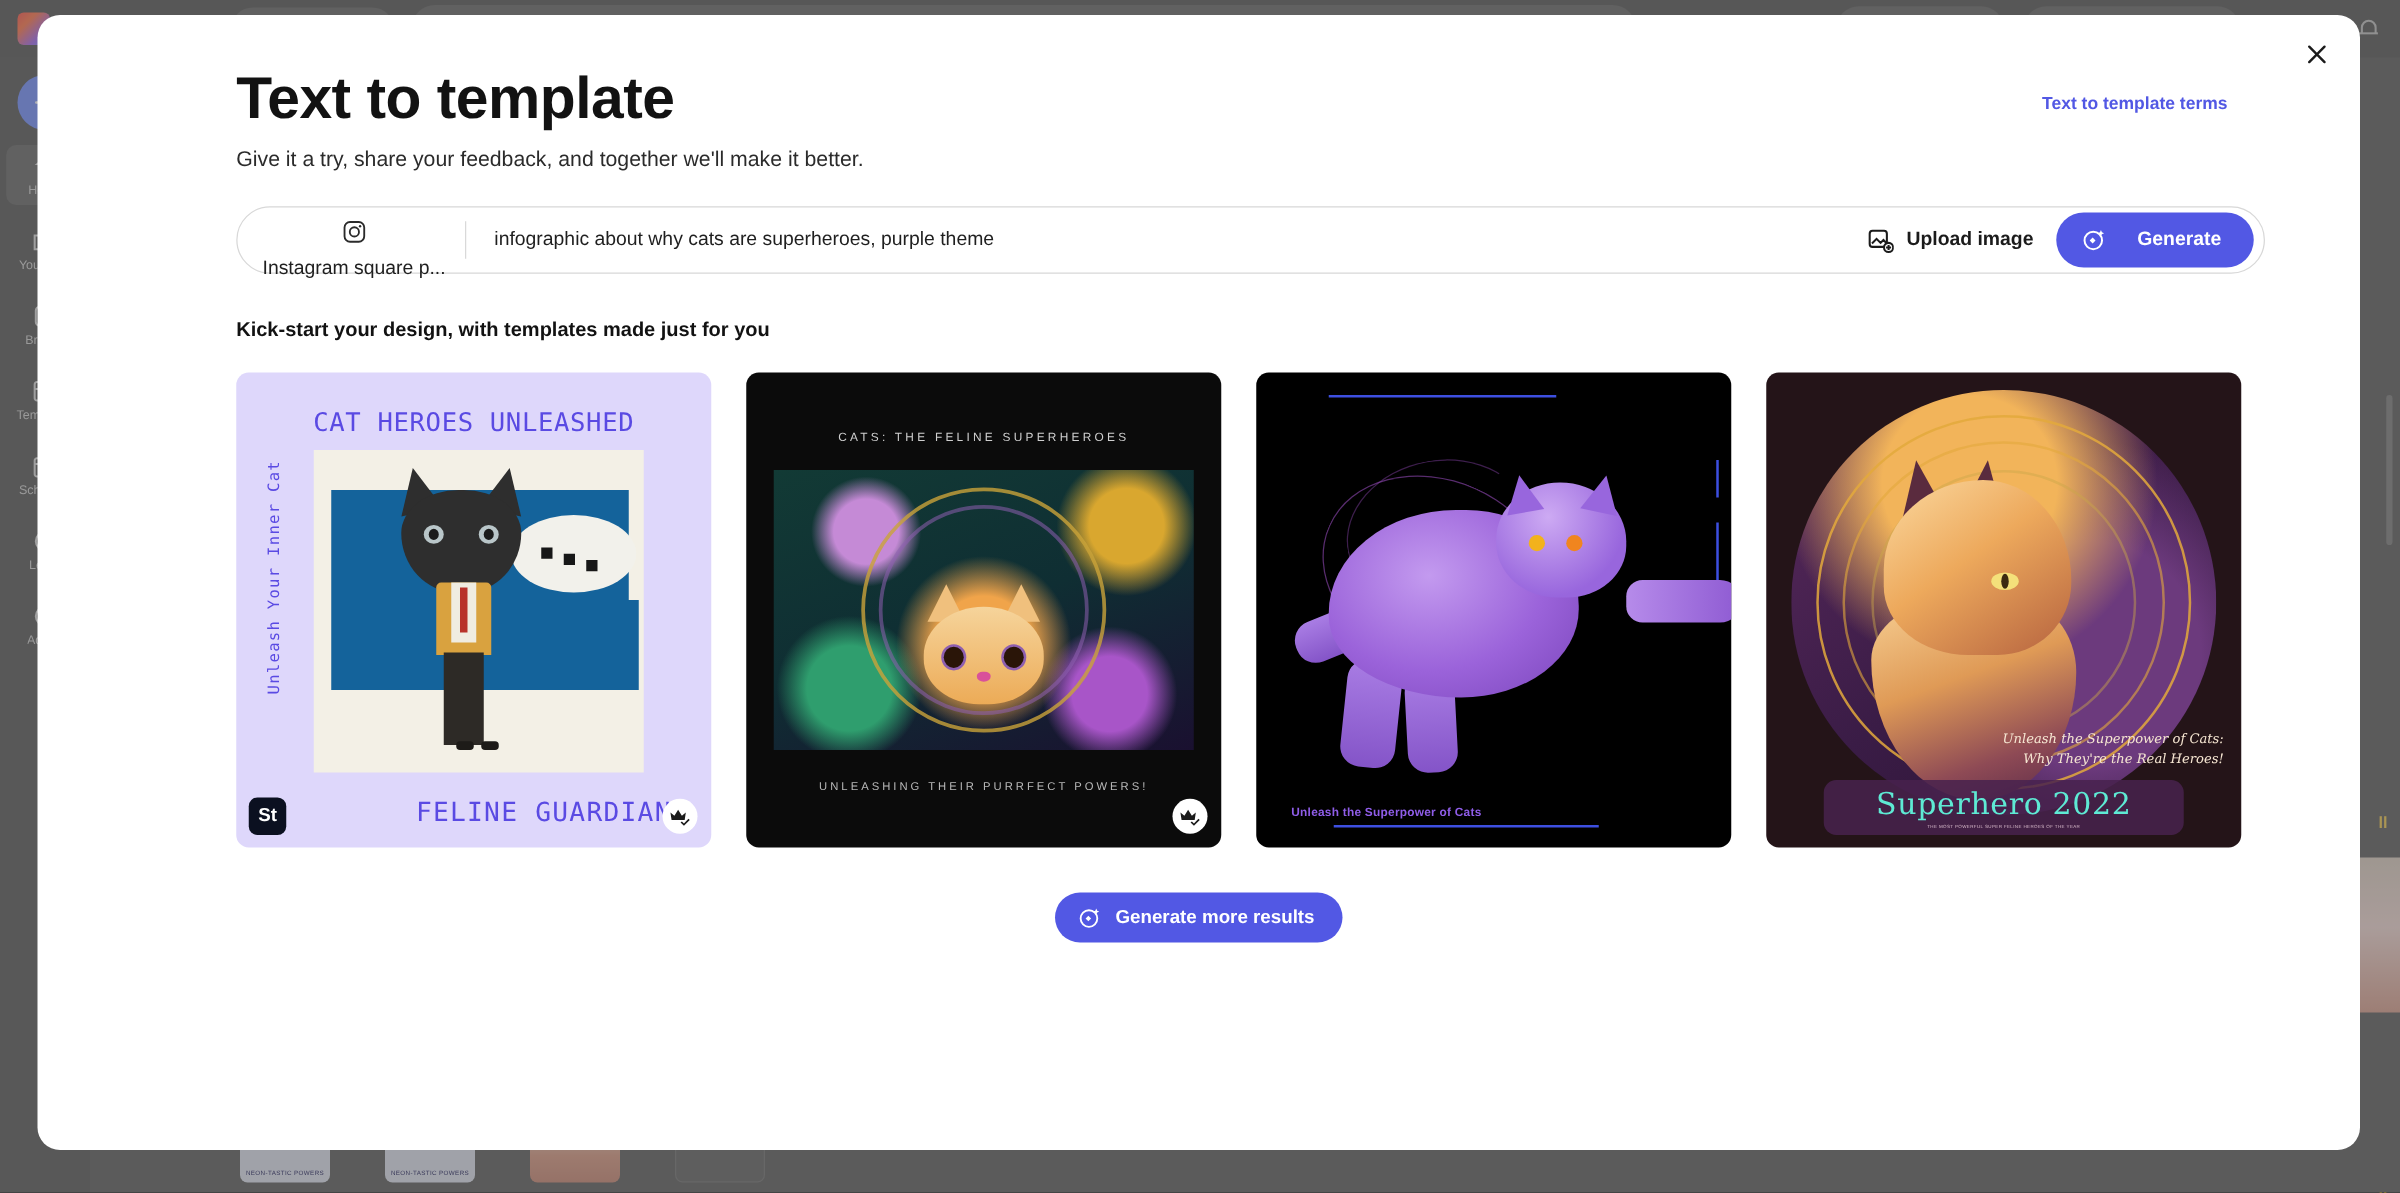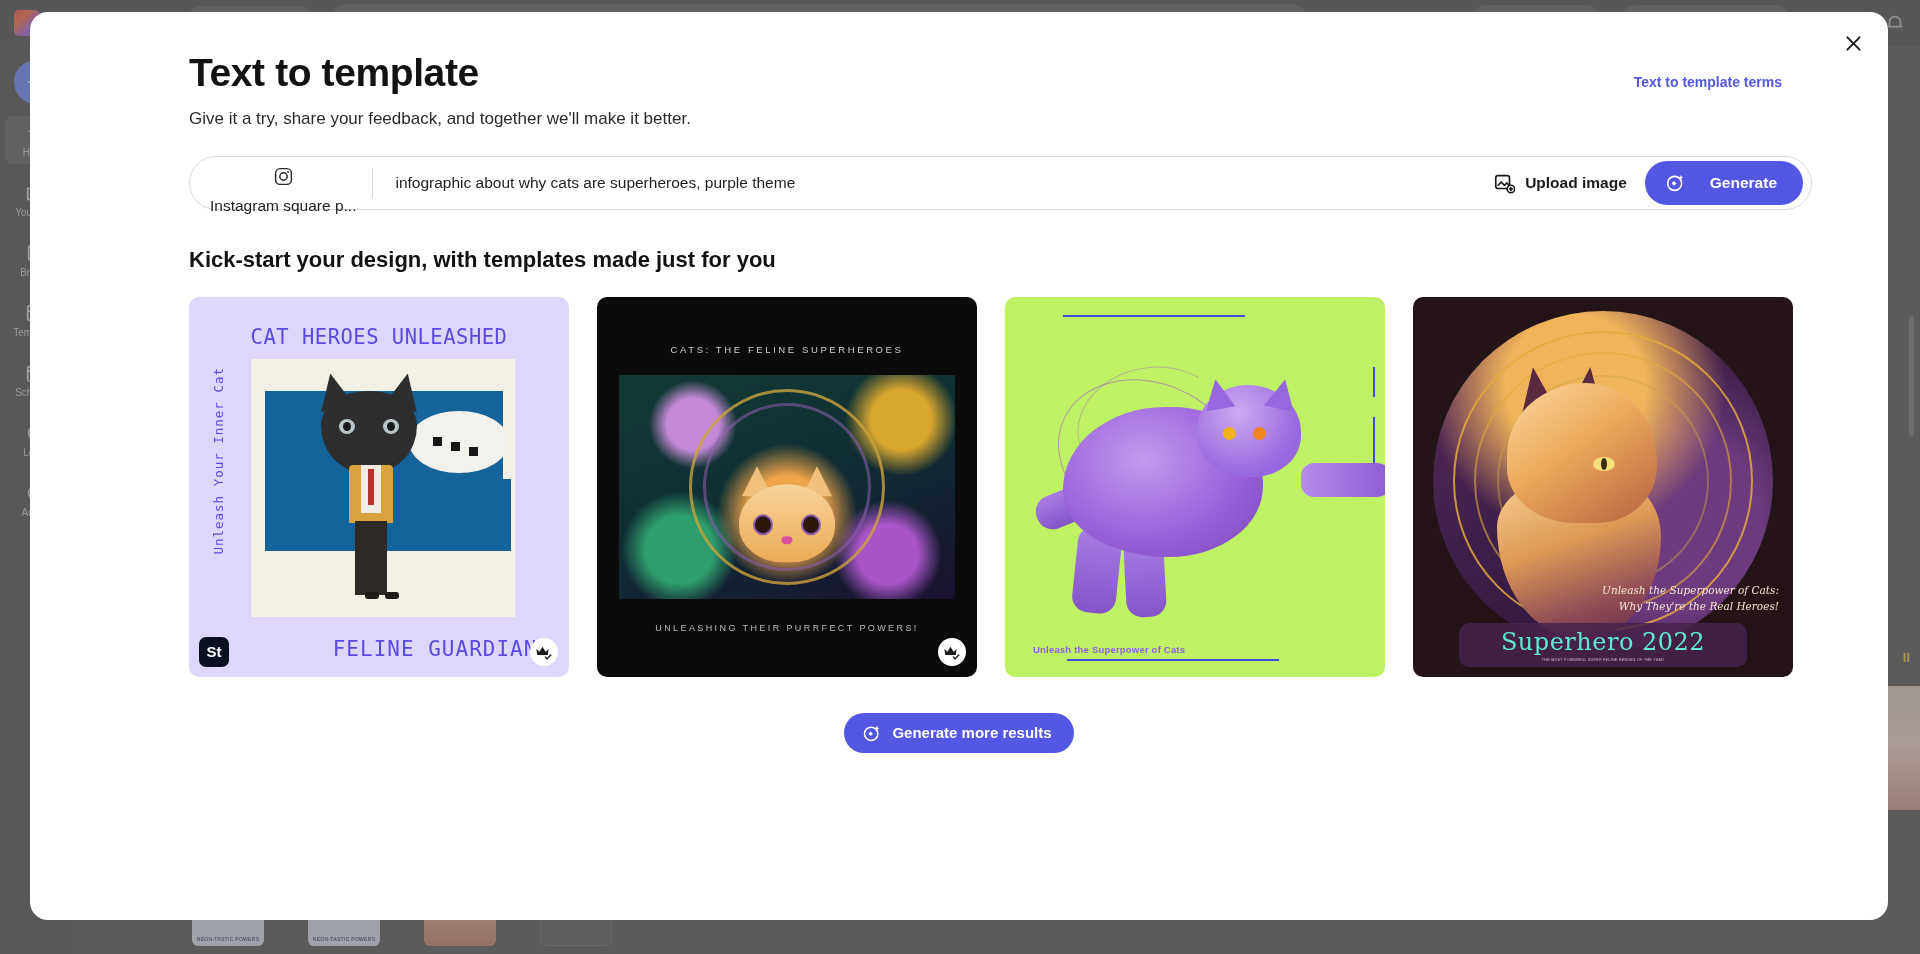--- a/index.html
+++ b/index.html
@@ -87,21 +87,21 @@
     display: flex; align-items: center; justify-content: center; z-index: 30;
   }
   .modal-close svg { width: 21px; height: 21px; color: #1b1b1b; }
 
   .modal-inner { padding: 40px 66px 0 159px; position: relative; height: 100%; }
 
   .terms-link {
     position: absolute; right: 106px; top: 62px; font-size: 14px;
     color: #5258e4; font-weight: 700; text-decoration: none; cursor: pointer;
   }
-  h1.title { font-size: 39px; font-weight: 700; color: #121212; letter-spacing: -0.4px;
+  h1.title { font-size: 47px; font-weight: 700; color: #121212; letter-spacing: -0.4px;
      line-height: 1.1; }
   .subtitle { margin-top: 14px; font-size: 17px; color: #2b2b2b; font-weight: 400; }
 
   
   .prompt-bar {
     margin-top: 27px; height: 54px; width: 1623px;
     border: 1px solid #d8d8d8; border-radius: 27px;
     display: flex; align-items: center; padding: 0 8px 0 20px; background: #fff;
   }
   .fmt-select { display: flex; align-items: center; gap: 10px; cursor: pointer;
@@ -116,21 +116,21 @@
   .upload-btn { display: flex; align-items: center; gap: 10px; cursor: pointer;
      font-size: 15.5px; font-weight: 700; color: #1b1b1b; padding: 0 18px; height: 40px;}
   .upload-btn svg { width: 22px; height: 22px; }
   .gen-btn { display: flex; align-items: center; gap: 24px; cursor: pointer;
      background: #5258e4; color: #fff; border: none; border-radius: 22px;
      height: 44px; padding: 0 26px 0 20px; font-size: 15.5px; font-weight: 700;
      font-family: "Liberation Sans", sans-serif;}
   .gen-btn svg { width: 21px; height: 21px; }
 
   
-  h2.kick { margin-top: 37px; font-size: 22px; font-weight: 700; color: #121212; }
+  h2.kick { margin-top: 37px; font-size: 16px; font-weight: 700; color: #121212; }
   .cards { margin-top: 24px; display: flex; gap: 28px; }
   .card { width: 380px; height: 380px; border-radius: 10px; overflow: hidden;
      position: relative; cursor: pointer; flex: 0 0 auto; }
 
   .badge-st { position: absolute; left: 10px; bottom: 10px; width: 30px; height: 30px;
      border-radius: 7px; background: #0b1020; color: #fff; font-size: 15px; font-weight: 700;
      display: flex; align-items: center; justify-content: center; z-index: 5; }
   .badge-prem { position: absolute; right: 11px; bottom: 11px; width: 28px; height: 28px;
      border-radius: 50%; background: #fff; display: flex; align-items: center;
      justify-content: center; z-index: 5; }
@@ -199,21 +199,21 @@
   .c2 .kitty .e { position:absolute; top:-4px; width:0;height:0;
      border-left:15px solid transparent;border-right:15px solid transparent;border-bottom:30px solid #f0c07d;}
   .c2 .kitty .e.l{left:3px;} .c2 .kitty .e.r{right:3px;}
   .c2 .kitty .ey { position:absolute; top:46px; width:16px;height:17px;background:#2a1508;border-radius:50%;
      box-shadow: 0 0 0 2px #8e5fb0;}
   .c2 .kitty .ey.l{left:16px;} .c2 .kitty .ey.r{right:16px;}
   .c2 .kitty .no { position:absolute; top:66px; left:50%; transform:translateX(-50%);
      width:11px;height:8px;background:#d9519a;border-radius:50% 50% 60% 60%;}
 
   
-  .c3 { background: #bef264; }
+  .c3 { background: #000000; }
   .c3 .line-a { position:absolute; left:58px; top:18px; width:182px; height:2px; background:#3d4fe0;}
   .c3 .line-b { position:absolute; right:10px; top:70px; width:2px; height:30px; background:#3d4fe0;}
   .c3 .line-c { position:absolute; right:10px; top:120px; width:2px; height:78px; background:#3d4fe0;}
   .c3 .line-d { position:absolute; left:62px; bottom:16px; width:212px; height:2px; background:#3d4fe0;}
   .c3 .t-bot { position:absolute; left:28px; bottom:22px; font-size:9.5px; font-weight:700;
      color:#8f5de8; letter-spacing:.2px; filter: blur(.35px); white-space:nowrap;}
   .c3 .cat { position:absolute; left: 24px; top: 62px; width: 320px; height: 268px; }
   .c3 .torso { position:absolute; left:34px; top:48px; width:200px; height:150px;
      background: radial-gradient(ellipse at 40% 35%, #c39aef 0%, #9b63da 55%, #7a45bb 100%);
      border-radius: 52% 46% 48% 54% / 56% 52% 48% 44%;}

